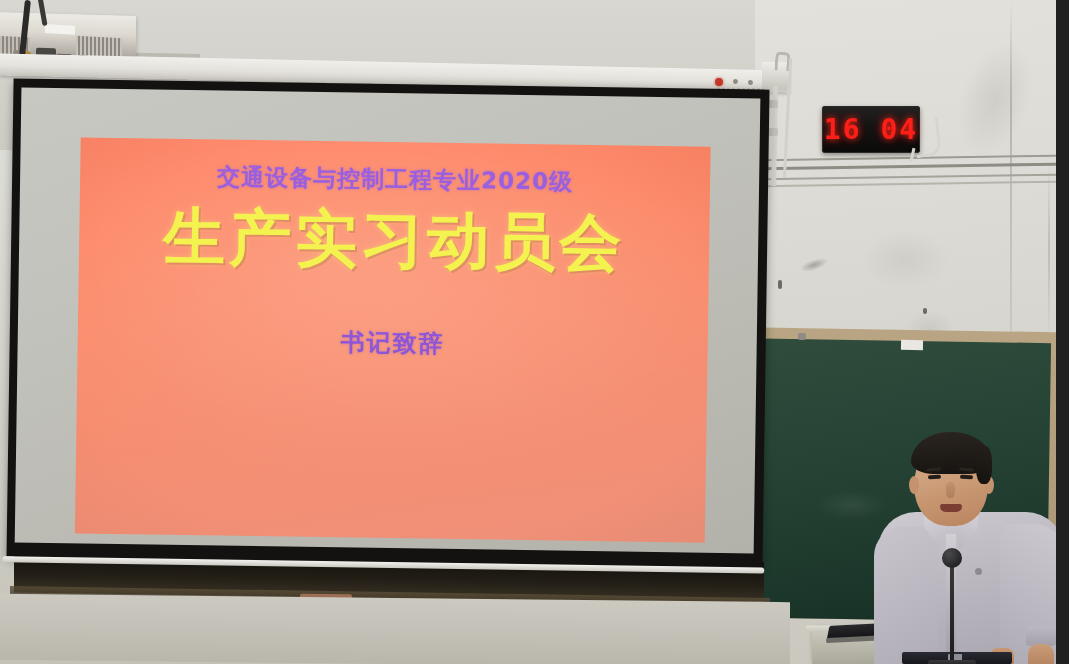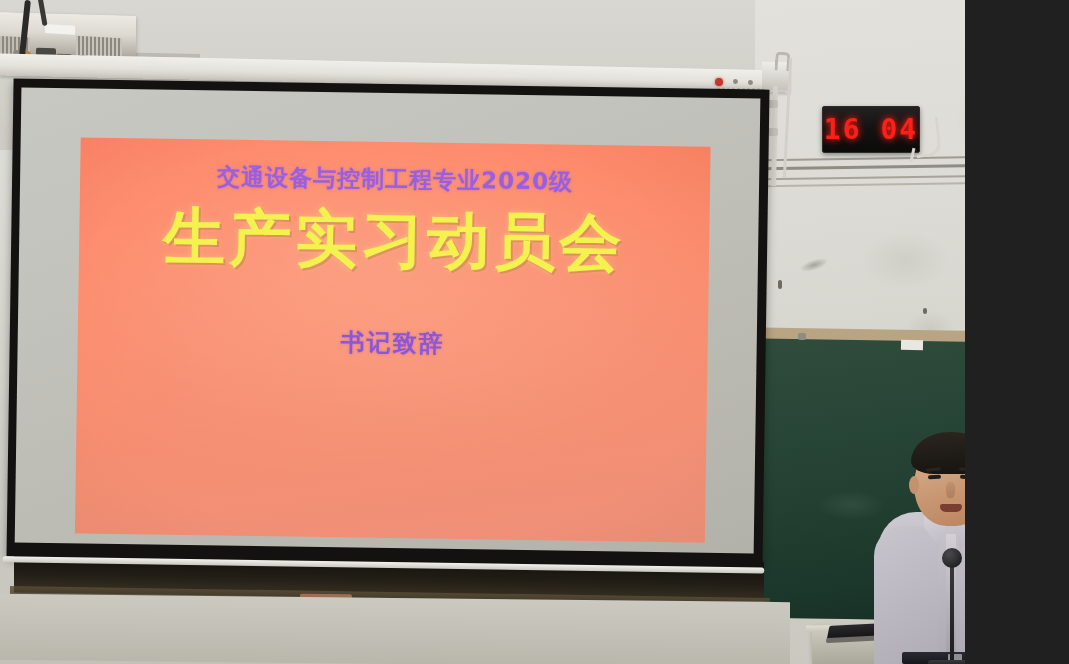--- a/index.html
+++ b/index.html
@@ -1,20 +1,20 @@
 <!DOCTYPE html>
 <html><head>
 <meta charset="utf-8">
 <style>
   html,body{margin:0;padding:0;background:#202020;}
   body{font-family:"Liberation Sans","DejaVu Sans",sans-serif;}
 
   #scene{
     position:relative;
-    width:965px;height:664px;
+    width:1056px;height:664px;
     overflow:hidden;
     background:#cfcdc6;
   }
 
   
   .wall-upper{
     position:absolute;left:0;top:0;width:1069px;height:180px;
     background:linear-gradient(180deg,#d8d7d2 0%,#d2d1ca 45%,#cbc9c1 100%);
   }
   .wall-main{

